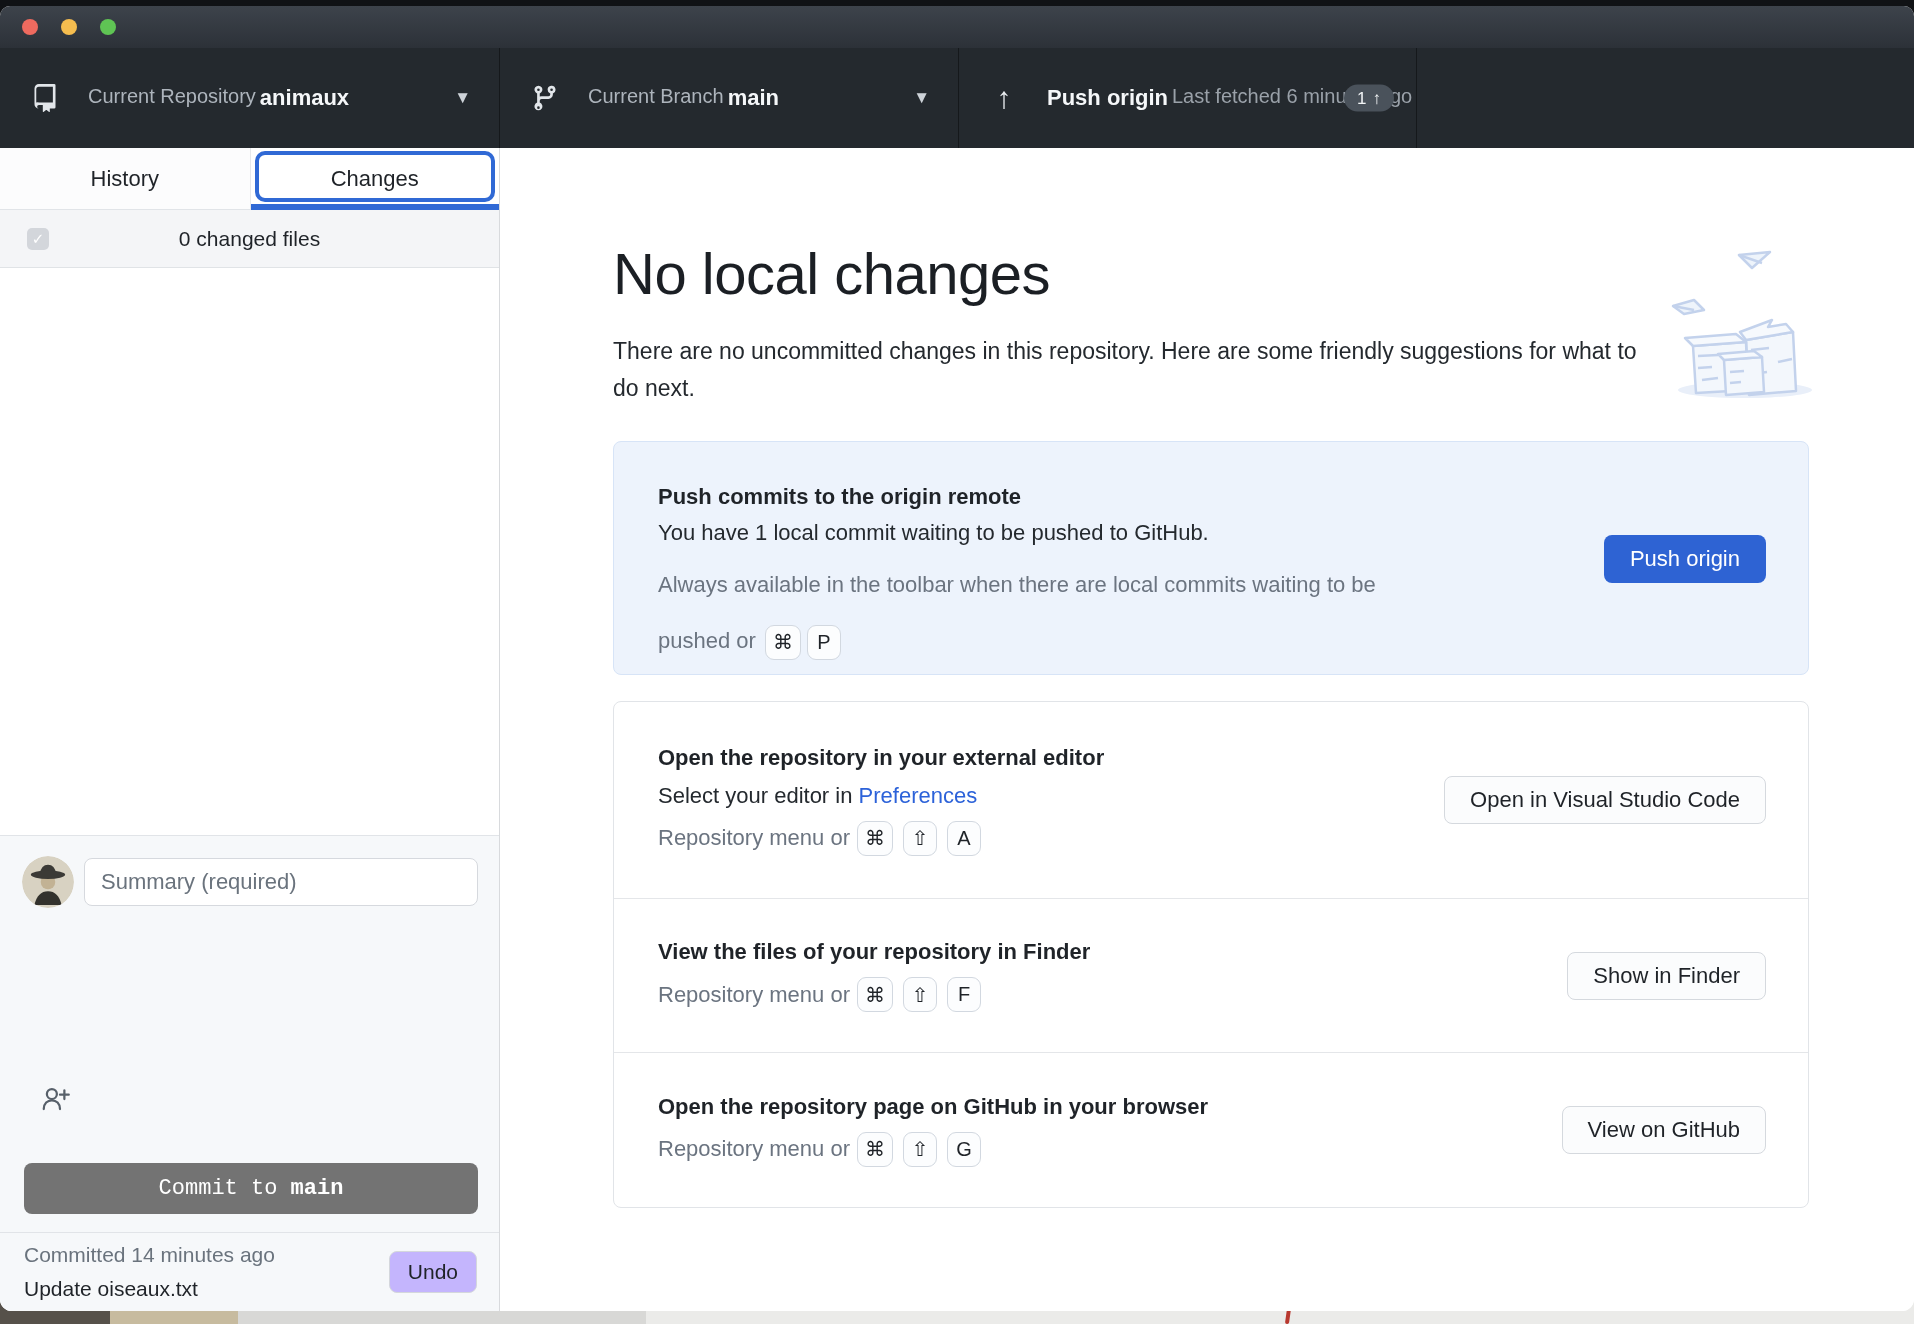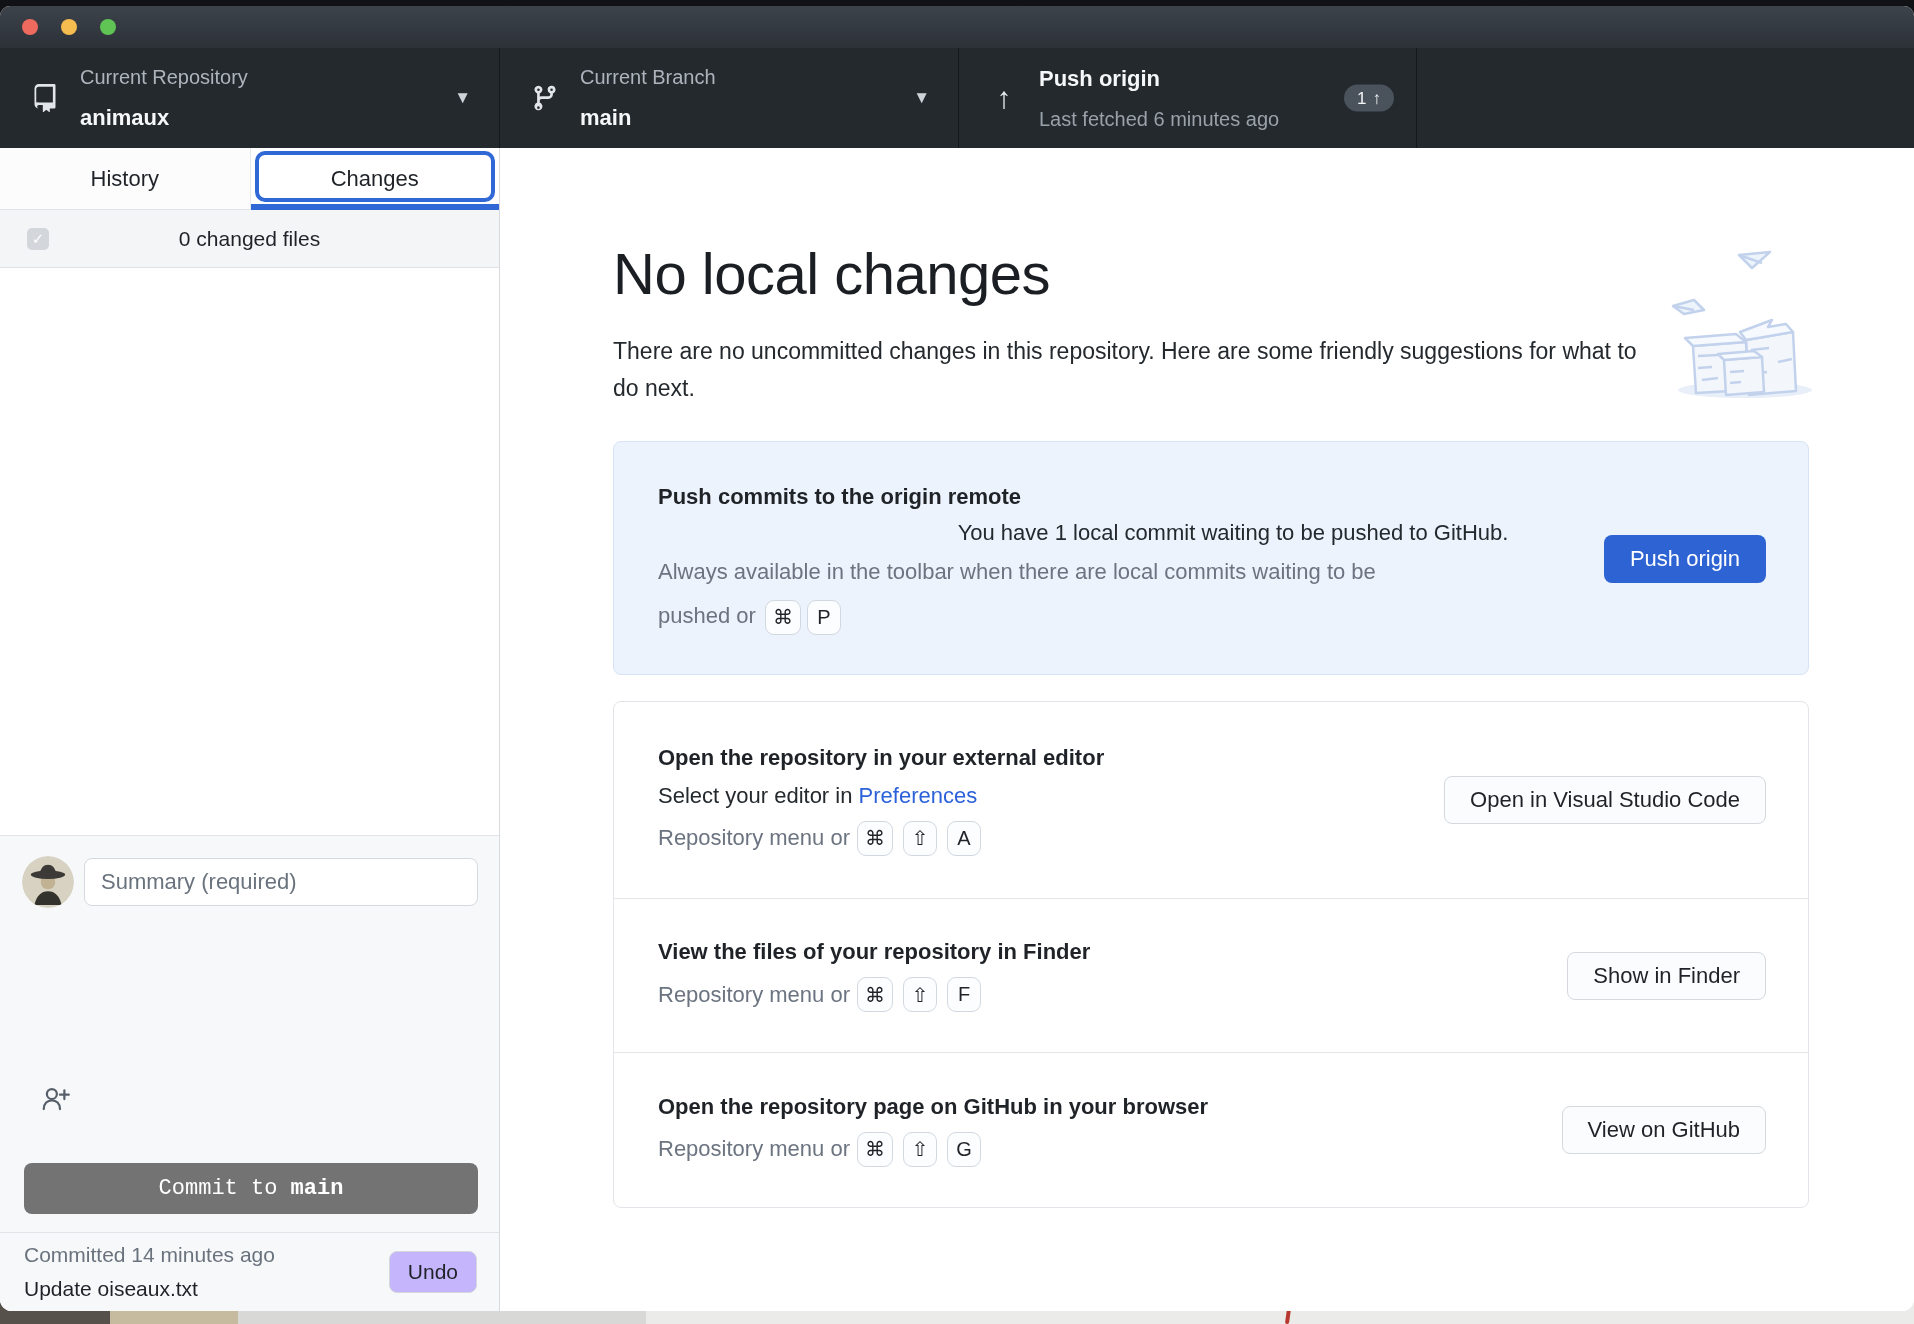--- a/index.html
+++ b/index.html
@@ -19,21 +19,21 @@
   .t-close { left:22px; background:#ee6a5f; }
   .t-min   { left:61px; background:#f5bd4f; }
   .t-zoom  { left:100px; background:#5fc454; }
 
   
   .toolbar { height:100px; background:#24292e; display:flex; flex:0 0 auto; }
   .tb-section { position:relative; display:flex; align-items:center; border-right:1px solid #15181b; }
   .tb-repo { width:500px; } .tb-branch { width:459px; } .tb-push { width:458px; } .tb-rest { flex:1; border-right:none; }
   .tb-icon { margin-left:30px; margin-right:20px; width:30px; display:flex; justify-content:center; color:#e2e6ea; }
   .tb-arrow-up { font-size:30px; color:#e9ecef; line-height:1; }
-  .tb-texts { display:flex; flex-direction:column; gap:16px; }
+  .tb-texts { display:flex; gap:4px;margin-left:8px; }
   .tb-label { font-size:20px; color:#adb4bc; }
   .tb-value { font-size:22px; font-weight:bold; color:#f5f7f9; }
   .tb-subtitle { font-size:20px; color:#9aa1a9; }
   .tb-chevron { position:absolute; right:28px; top:50%; transform:translateY(-50%); color:#ced3d9; font-size:17px; }
   .tb-badge { position:absolute; right:22px; top:50%; transform:translateY(-50%); background:#4a525b; color:#f2f4f6; border-radius:14px; height:27px; padding:0 13px; display:flex; align-items:center; gap:6px; font-size:17px; }
 
   .window-body { flex:1; position:relative; display:flex; }
 
   
   .sidebar { width:500px; height:100%; position:relative; background:#ffffff; border-right:1px solid #d8dadd; flex:0 0 auto; }
@@ -63,22 +63,22 @@
   .undo-btn { position:absolute; right:22px; top:18px; height:42px; padding:0 18px; background:#c4b5fd; border:1px solid #d4d7dc; border-radius:8px; font-size:21px; color:#1f2328; font-family:inherit; display:flex; align-items:center; }
 
   
   .main { flex:1; position:relative; background:#ffffff; }
   .page-title { position:absolute; left:113px; top:92px; font-size:58px; font-weight:300; color:#1b1f24; letter-spacing:-0.5px; }
   .page-intro { position:absolute; left:113px; top:185px; width:1040px; font-size:23px; line-height:37px; color:#24292e; }
   .illustration { position:absolute; left:1160px; top:80px; }
 
   .card-highlight { position:absolute; left:113px; top:293px; width:1196px; height:234px; background:#edf3fc; border:1px solid #d7e4f7; border-radius:8px; padding:42px 0 0 44px; }
   .card-title { font-size:22px; font-weight:bold; color:#1f2328; }
-  .card-sub { font-size:22px; color:#24292e; margin-top:10px;text-align:center; }
-  .card-hint { font-size:22px; color:#6b7480; line-height:44px; margin-top:4px; max-width:780px; }
+  .card-sub { font-size:22px; color:#24292e; margin-top:10px; }
+  .card-hint { font-size:22px; color:#6b7480; line-height:56px; margin-top:11px; max-width:780px; }
   .primary-btn { position:absolute; right:42px; top:93px; height:48px; padding:0 26px; background:#2e63d3; border:none; border-radius:8px; color:#ffffff; font-size:22px; font-family:inherit; display:flex; align-items:center; }
 
   .card-plain { position:absolute; left:113px; top:553px; width:1196px; height:507px; background:#ffffff; border:1px solid #e1e4e8; border-radius:8px; display:flex; flex-direction:column; }
   .section { position:relative; display:flex; align-items:center; justify-content:space-between; padding:0 42px 0 44px; }
   .section + .section { border-top:1px solid #e4e6e9; }
   .sec-1 { height:196px; } .sec-2 { height:154px; } .sec-3 { height:155px; }
   .sec-left { display:flex; flex-direction:column; gap:12px; }
   .sec-line { font-size:22px; color:#24292e; }
   .link { color:#2c62d9; }
   .hint-line { font-size:22px; color:#6b7480; display:flex; align-items:center; gap:4px; }

